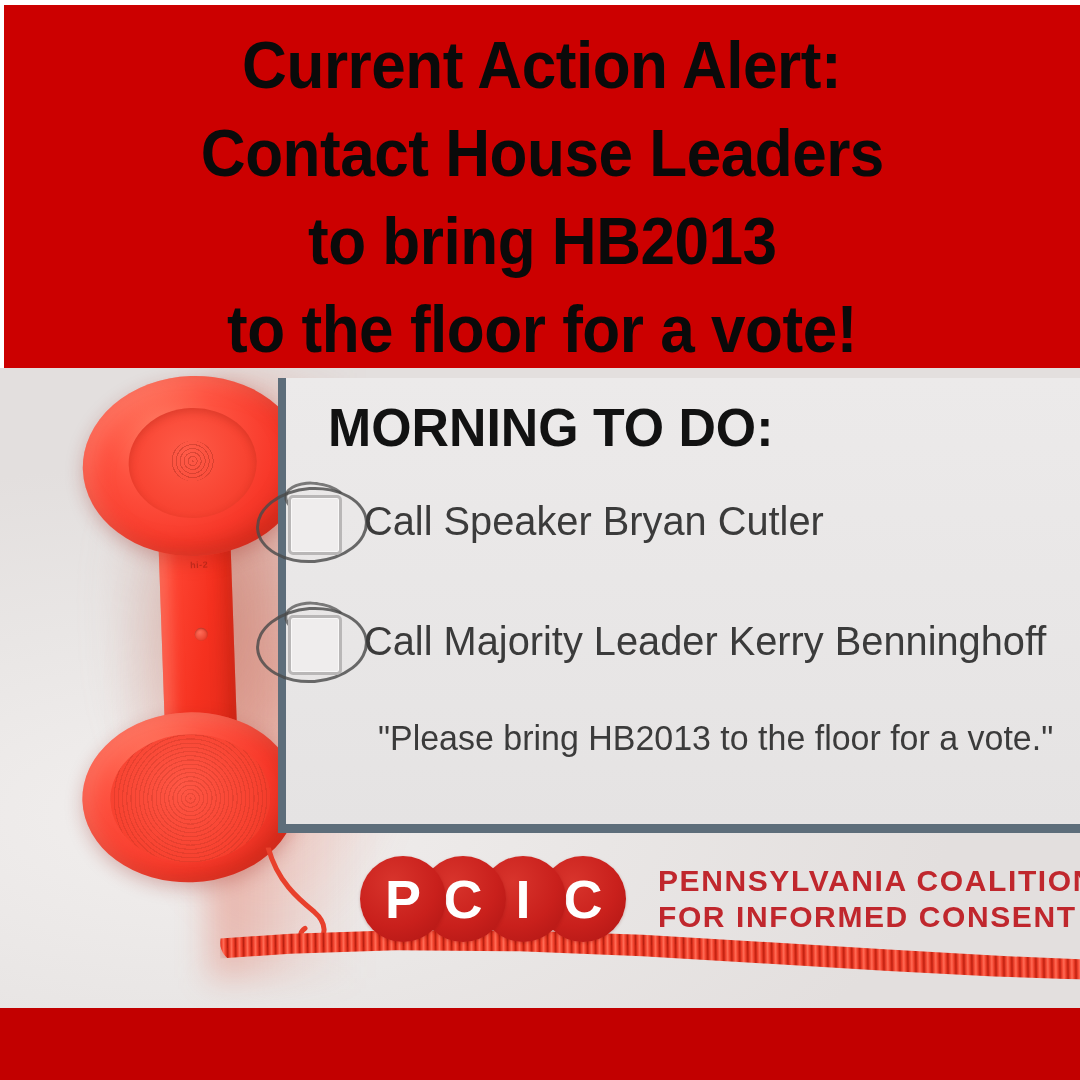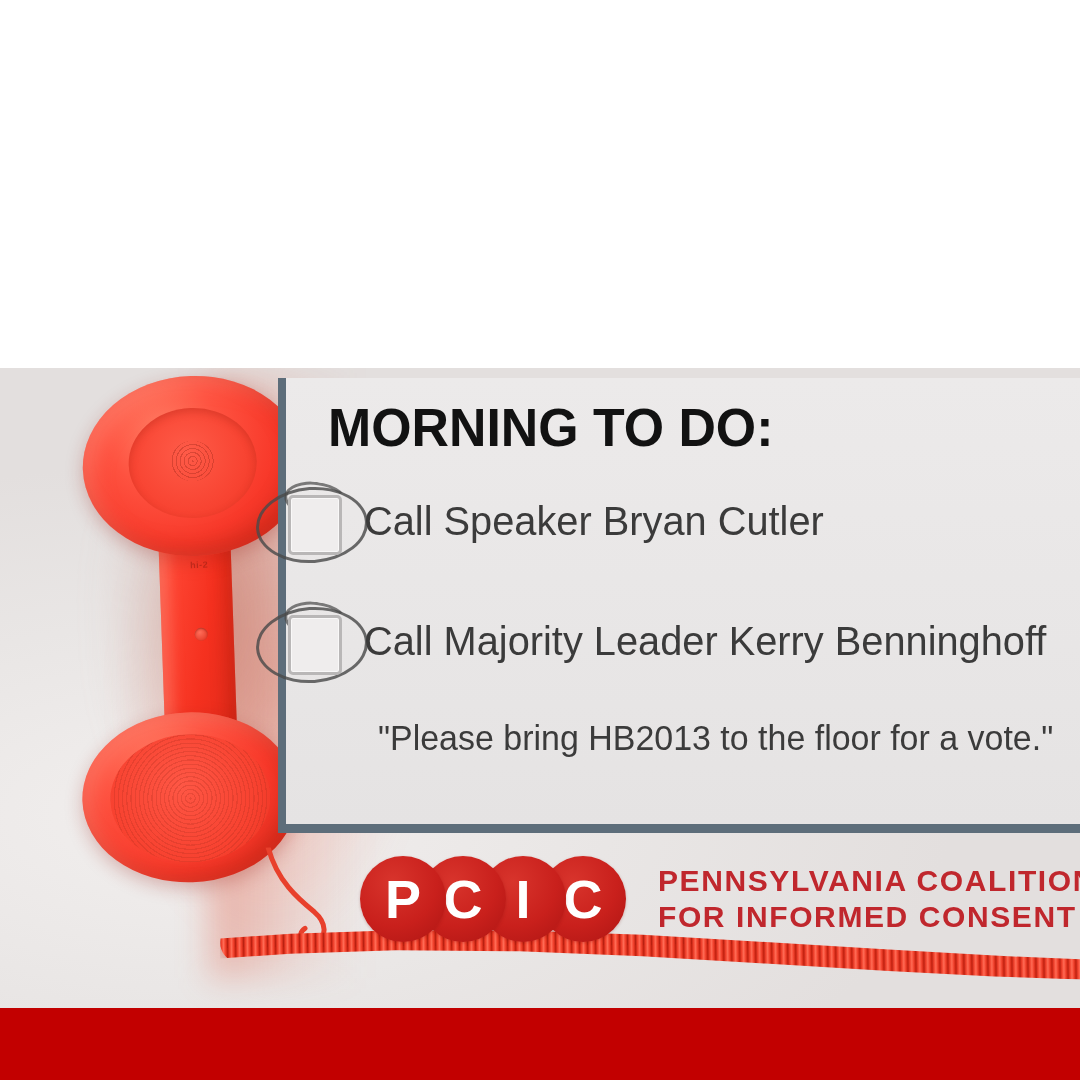--- a/index.html
+++ b/index.html
@@ -338,20 +338,26 @@
     width: 1080px;
     height: 72px;
     background: #c20000;
   }
 </style>
 </head>
 <body>
 
 <div id="poster">
 
+  <div class="alert-banner">
+    <div class="alert-line">Current Action Alert:</div>
+    <div class="alert-line">Contact House Leaders</div>
+    <div class="alert-line">to bring HB2013</div>
+    <div class="alert-line">to the floor for a vote!</div>
+  </div>
 
   <div class="photo">
 
     <div class="photo-glow"></div>
     <div class="photo-glow2"></div>
 
     <div class="handset">
       <div class="hs-shadow"></div>
       <div class="hs-handle"></div>
       <div class="hs-ear">

